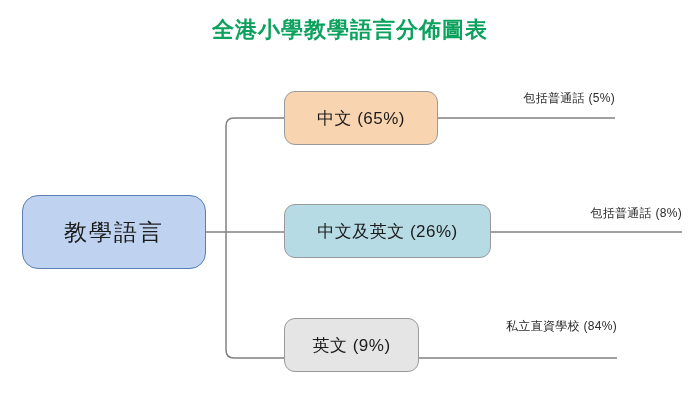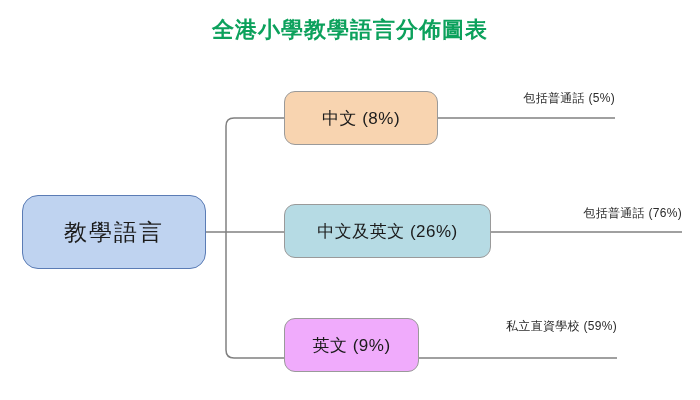--- a/index.html
+++ b/index.html
@@ -86,21 +86,21 @@
     top: 204px;
     width: 207px;
     background: #b6dbe4;
     border-color: #9a9a9a;
   }
 
   #node-b2 {
     left: 284px;
     top: 318px;
     width: 135px;
-    background: #f0abfc;
+    background: #e5e5e5;
     border-color: #9a9a9a;
   }
 
   
   .annotation {
     position: absolute;
     font-size: 12px;
     color: #2b2b2b;
     white-space: nowrap;
     text-align: right;
@@ -134,30 +134,30 @@
       <path d="M491 232 H682"></path>
       <path d="M419 358 H617"></path>
     </g>
   </svg>
 
   <div class="node" id="node-root">
     <span>教學語言</span>
   </div>
 
   <div class="node node-branch" id="node-b0">
-    <span>中文 (8%)</span>
+    <span>中文 (65%)</span>
   </div>
 
   <div class="node node-branch" id="node-b1">
     <span>中文及英文 (26%)</span>
   </div>
 
   <div class="node node-branch" id="node-b2">
     <span>英文 (9%)</span>
   </div>
 
   <div class="annotation" id="anno-0">包括普通話 (5%)</div>
 
-  <div class="annotation" id="anno-1">包括普通話 (76%)</div>
+  <div class="annotation" id="anno-1">包括普通話 (8%)</div>
 
-  <div class="annotation" id="anno-2">私立直資學校 (59%)</div>
+  <div class="annotation" id="anno-2">私立直資學校 (84%)</div>
 
 </div>
 
 </body></html>

